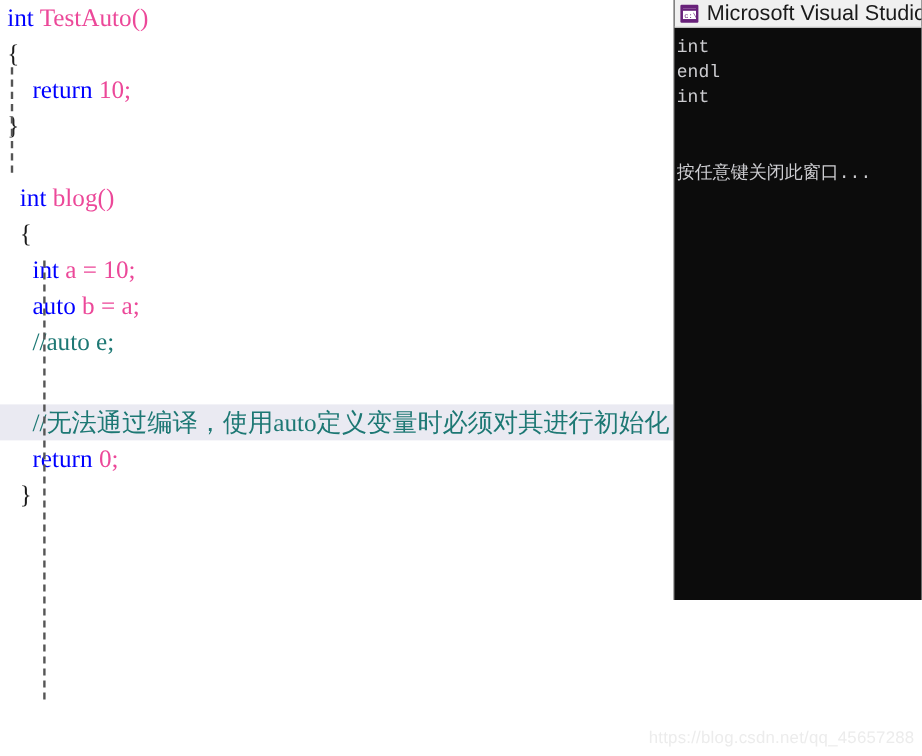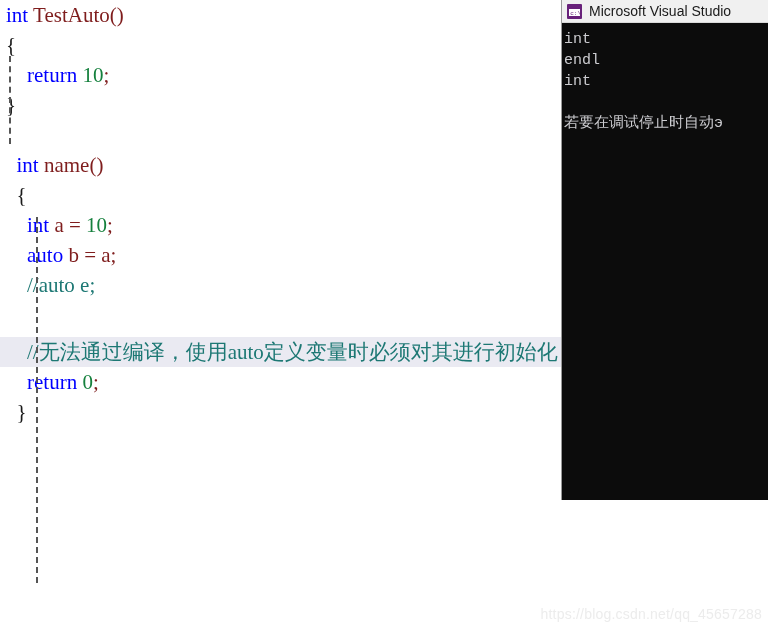--- a/index.html
+++ b/index.html
@@ -24,22 +24,22 @@
     font-family:"Liberation Serif", serif;
     font-size:21px;
     color:#1a1a1a;
     padding-left:6px;
   }
   .code-line.hl{
     background:#eaeaf2;
     margin-top:37px;
   }
   .tok-kw{color:#0000ff;}
-  .tok-id{color:#7f1d1d;}
-  .tok-num{color:#15803d;}
+  .tok-id{color:#ec4899;}
+  .tok-num{color:#ec4899;}
   .tok-str{color:#a31515;}
   .tok-com{color:#1d7874;text-align:right;}
   .tok-op{color:#8a8a7a;}
   .tok-brace{color:#1a1a1a;}
 
   
   .guide{
     position:absolute;
     width:0;
     border-left:2px dashed #555555;
@@ -68,21 +68,21 @@
     width:15px;height:15px;
     background:#68217a;
     border-radius:1px;
     display:flex;align-items:center;justify-content:center;
     margin-right:7px;
     flex:0 0 auto;
   }
   #console-icon svg{display:block;}
   #console-title{
     font-family:"Liberation Sans", sans-serif;
-    font-size:14px;
+    font-size:18px;
     color:#1a1a1a;
     white-space:nowrap;
     overflow:hidden;
   }
   #console-body{
     padding:6px 0 0 2px;
     height:477px;
     overflow:hidden;
   }
   .con-line{
@@ -111,21 +111,21 @@
 <body>
 
 <div id="editor">
 
   <div id="code-lines">
       <div class="code-line"><span class="tok-kw">int</span><span class="tok-id"> TestAuto()</span></div>
       <div class="code-line"><span class="tok-brace">{</span></div>
       <div class="code-line"><span class="tok-id">    </span><span class="tok-kw">return</span><span class="tok-id"> </span><span class="tok-num">10</span><span class="tok-id">;</span></div>
       <div class="code-line"><span class="tok-brace">}</span></div>
       <div class="code-line"><span class="tok-id"></span></div>
-      <div class="code-line"><span class="tok-id">  </span><span class="tok-kw">int</span><span class="tok-id"> name()</span></div>
+      <div class="code-line"><span class="tok-id">  </span><span class="tok-kw">int</span><span class="tok-id"> blog()</span></div>
       <div class="code-line"><span class="tok-id">  </span><span class="tok-brace">{</span></div>
       <div class="code-line"><span class="tok-id">    </span><span class="tok-kw">int</span><span class="tok-id"> a = </span><span class="tok-num">10</span><span class="tok-id">;</span></div>
       <div class="code-line"><span class="tok-id">    </span><span class="tok-kw">auto</span><span class="tok-id"> b = a;</span></div>
       <div class="code-line"><span class="tok-id">    </span><span class="tok-com">//auto e;</span></div>
       <div class="code-line hl"><span class="tok-id">    </span><span class="tok-com">//无法通过编译，使用auto定义变量时必须对其进行初始化</span></div>
       <div class="code-line"><span class="tok-id">    </span><span class="tok-kw">return</span><span class="tok-id"> </span><span class="tok-num">0</span><span class="tok-id">;</span></div>
       <div class="code-line"><span class="tok-id">  </span><span class="tok-brace">}</span></div>
     </div>
 
   <div class="guide" id="guide-outer"></div>
@@ -143,18 +143,18 @@
       </svg>
     </span>
     <span id="console-title">Microsoft Visual Studio</span>
   </div>
 
   <div id="console-body">
       <div class="con-line">int</div>
       <div class="con-line">endl</div>
       <div class="con-line">int</div>
       <div class="con-line blank"> </div>
-      <div class="con-line">若要在调试停止时自动э</div>
       <div class="con-line blank"> </div>
+      <div class="con-line">按任意键关闭此窗口...</div>
     </div>
 </div>
 
 <div id="watermark">https://blog.csdn.net/qq_45657288</div>
 
 </body></html>

